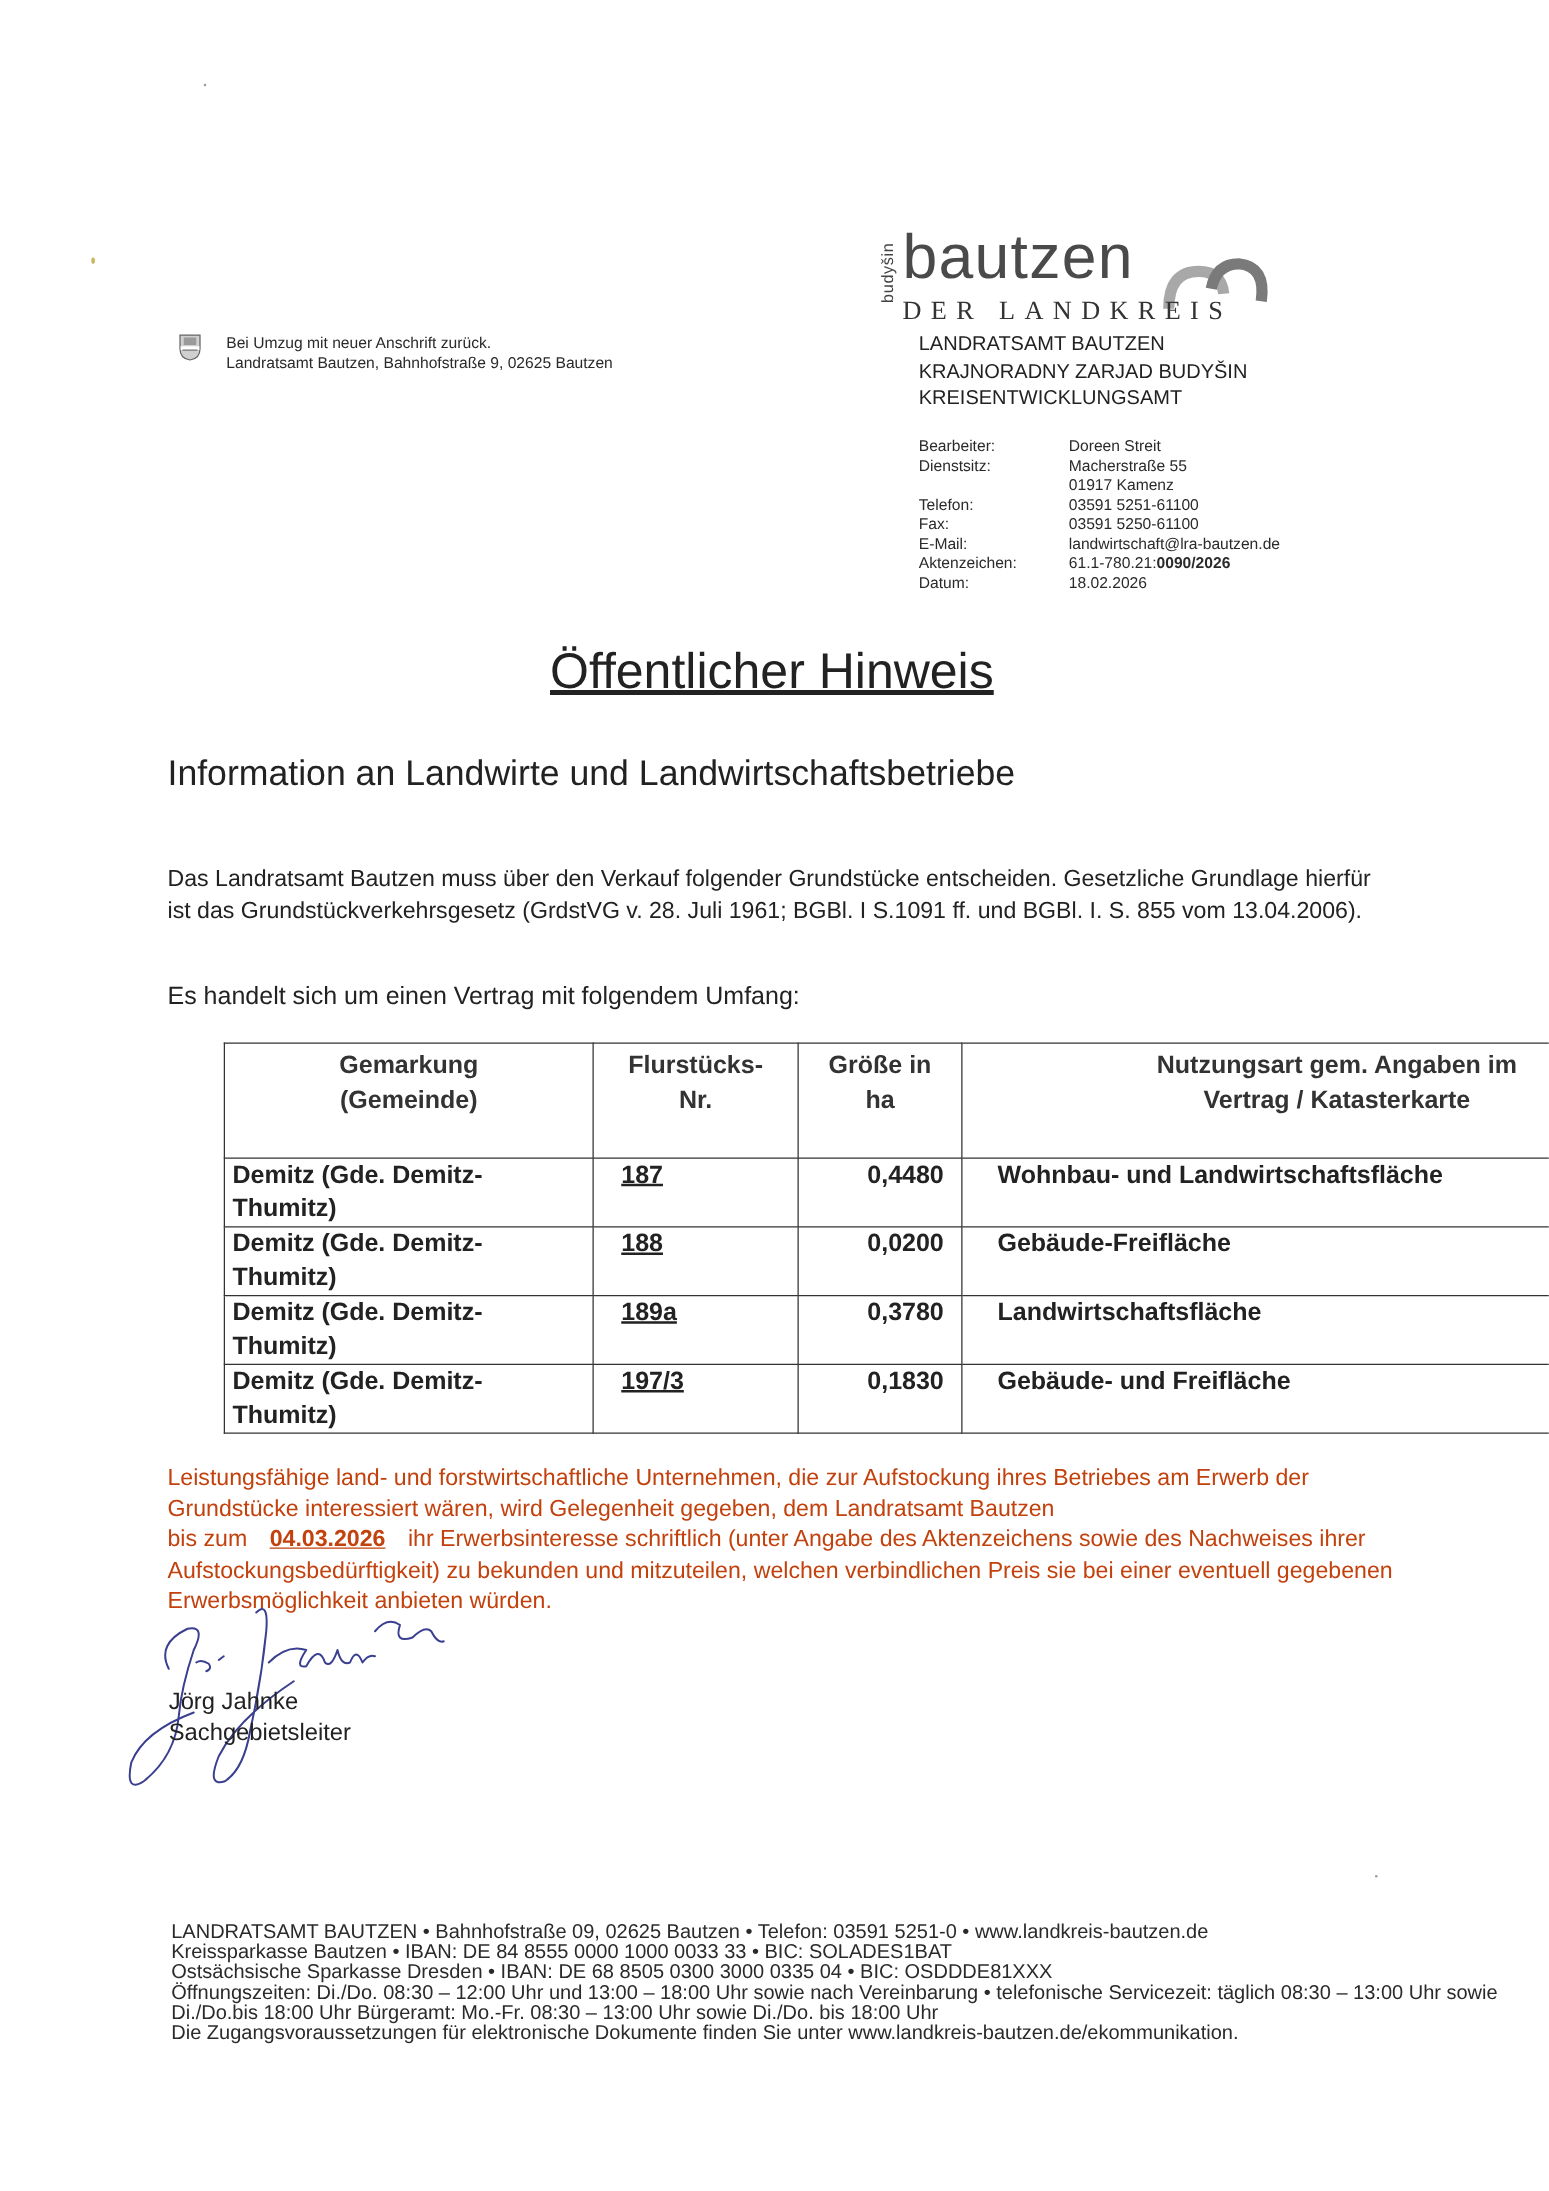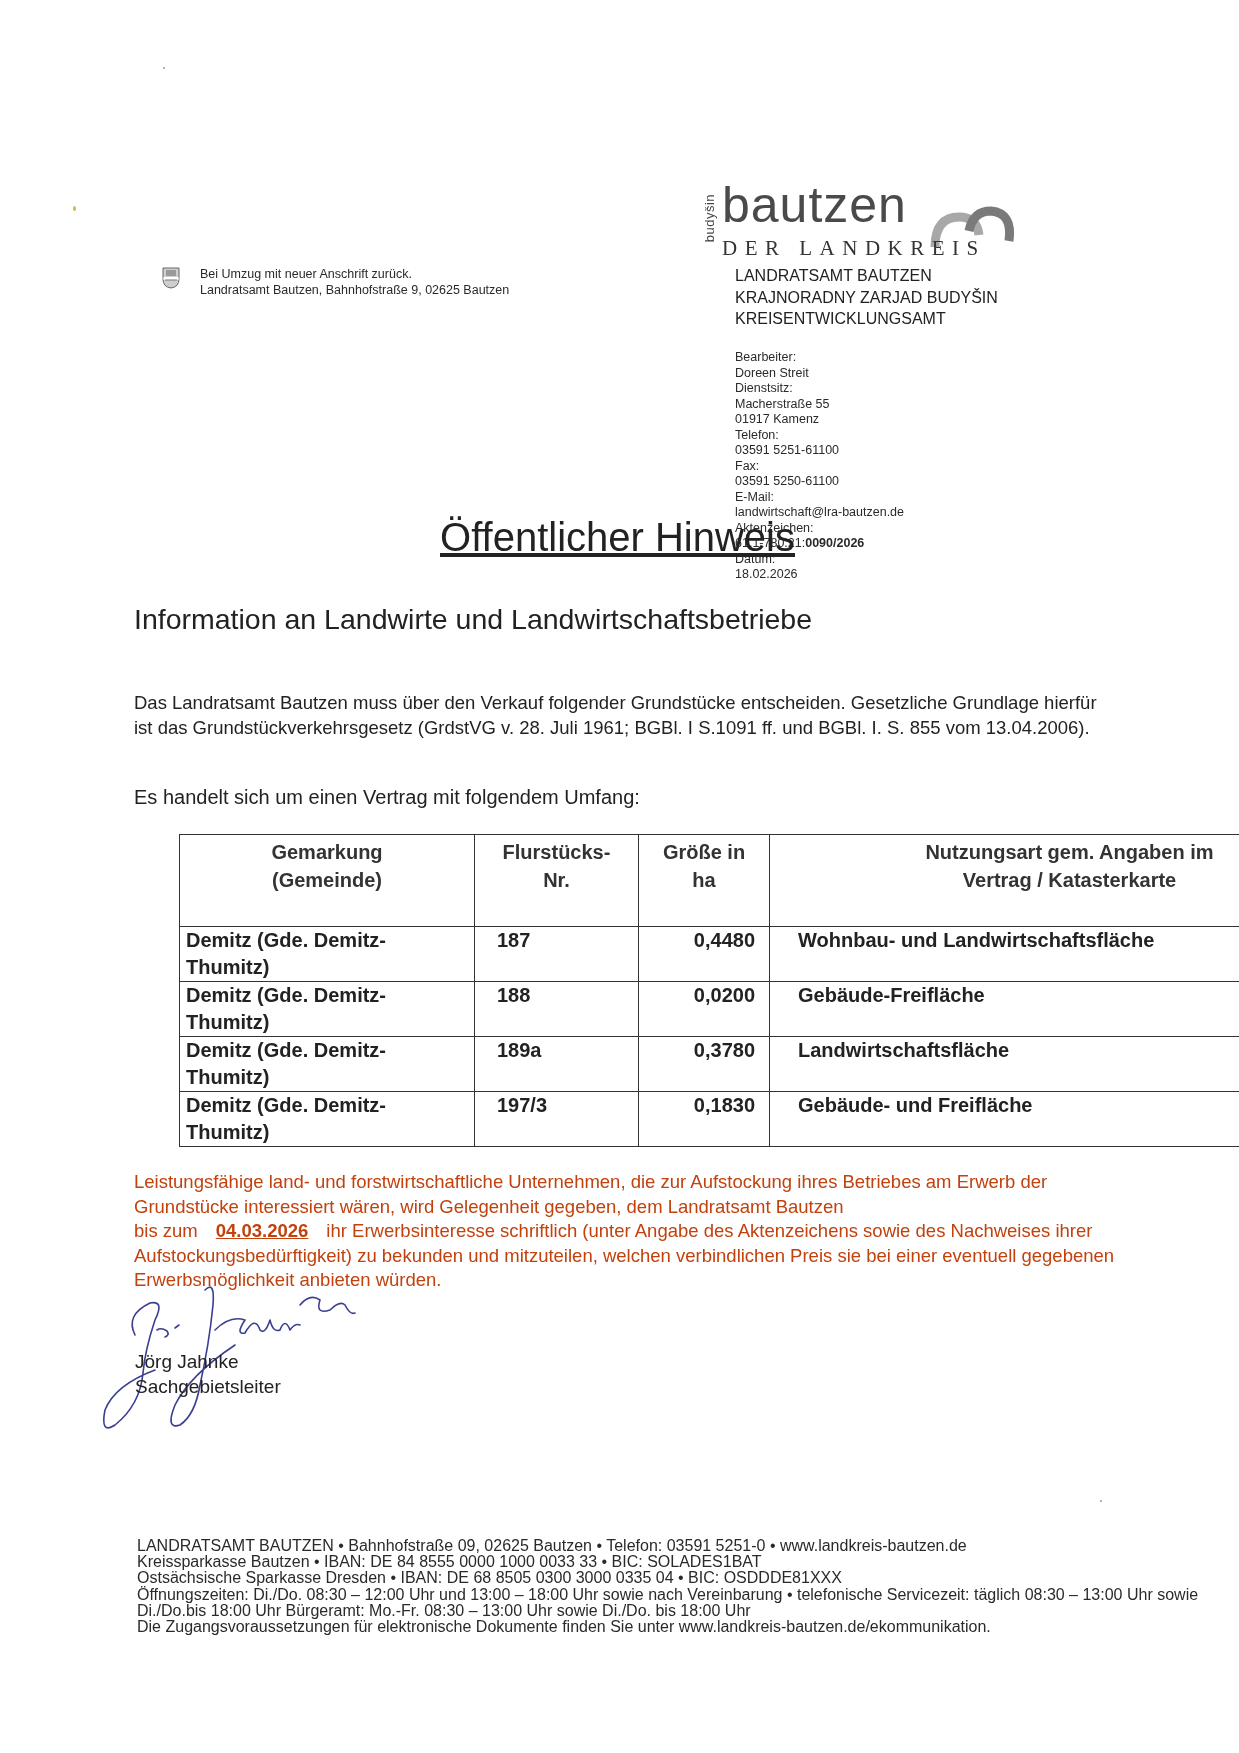--- a/index.html
+++ b/index.html
@@ -4,38 +4,38 @@
 <style>
   html, body { margin: 0; padding: 0; }
   body {
     width: 1239px; height: 1753px; position: relative; overflow: hidden;
     background: #ffffff; color: #1c1c1c;
     font-family: "Liberation Sans", sans-serif;
   }
   .abs { position: absolute; }
 
   
-  #return-block { left: 162px; top: 266px; display: flex; align-items: flex-start; }
+  #return-block { left: 143px; top: 266px; display: flex; align-items: flex-start; }
   #coat-of-arms { width: 18px; height: 22px; margin-right: 20px; margin-top: 1px; }
   #return-text { font-size: 12.5px; line-height: 16px; color: #2a2a2a; }
 
   
   #logo-vertical {
     left: 702px; top: 194px; font-size: 13px; color: #444;
     writing-mode: vertical-rl; transform: rotate(180deg); letter-spacing: 0.5px;
   }
   #logo-main { left: 722px; top: 178px; font-size: 50px; line-height: 54px; color: #4a4a4a; letter-spacing: 1px; font-weight: normal; }
   #logo-arcs { left: 925px; top: 205px; width: 92px; height: 48px; }
   #logo-sub { left: 722px; top: 236px; font-family: "Liberation Serif", serif; font-size: 21px; letter-spacing: 7.5px; color: #333; }
 
   #agency { left: 735px; top: 265px; font-size: 16px; font-weight: normal; line-height: 21.5px; color: #222; }
 
   
   #contact { left: 735px; top: 350px; font-size: 12.5px; line-height: 15.5px; color: #2a2a2a; }
-  .contact-row { display: flex; flex-direction: column; }
+  .contact-row { display: flex; }
   .contact-label { width: 120px; }
   .contact-value b { font-weight: bold; }
 
   
   #title { left: 0; width: 1239px; text-align: center; top: 515px; font-size: 40px; color: #222; padding-left: 0; }
   #title span { position: relative; left: -2px; text-decoration: underline; }
   #subtitle { left: 134px; top: 603px; font-size: 28.5px; color: #222; }
 
   
   #intro { left: 134px; top: 691px; width: 980px; font-size: 18.5px; line-height: 24.5px; color: #222; }
@@ -45,21 +45,21 @@
   #parcel-table {
     position: absolute; left: 133px; top: 834px; width: 1191px;
     border-collapse: collapse; font-size: 20px; color: #222; margin-left: 46px;
   }
   #parcel-table th, #parcel-table td { border: 1.5px solid #333; vertical-align: top; padding: 0 6px; }
   #parcel-table th { font-weight: bold; text-align: center; height: 88px; line-height: 28px; padding-top: 3px; color: #333; }
   #parcel-table td { font-weight: bold; height: 54px; line-height: 27px; }
   .col-gem { width: 282px; }
   .col-nr { width: 151px; }
   .col-size { width: 118px; }
-  td.nr { padding-left: 22px !important; }
+  td.nr { padding-left: 22px !important; text-decoration: underline; }
   td.size { text-align: right; padding-right: 14px !important; }
   td.use { padding-left: 28px !important; }
 
   
   #closing { left: 134px; top: 1170px; width: 1000px; font-size: 18.5px; line-height: 24.5px; color: #c2410c; }
   #closing .deadline { font-weight: bold; margin: 0 18px 0 18px; text-decoration: underline; }
 
   
   #signature-svg { left: 95px; top: 1275px; width: 310px; height: 160px; }
   #signer { left: 135px; top: 1349px; font-size: 19px; line-height: 25px; color: #222; }

